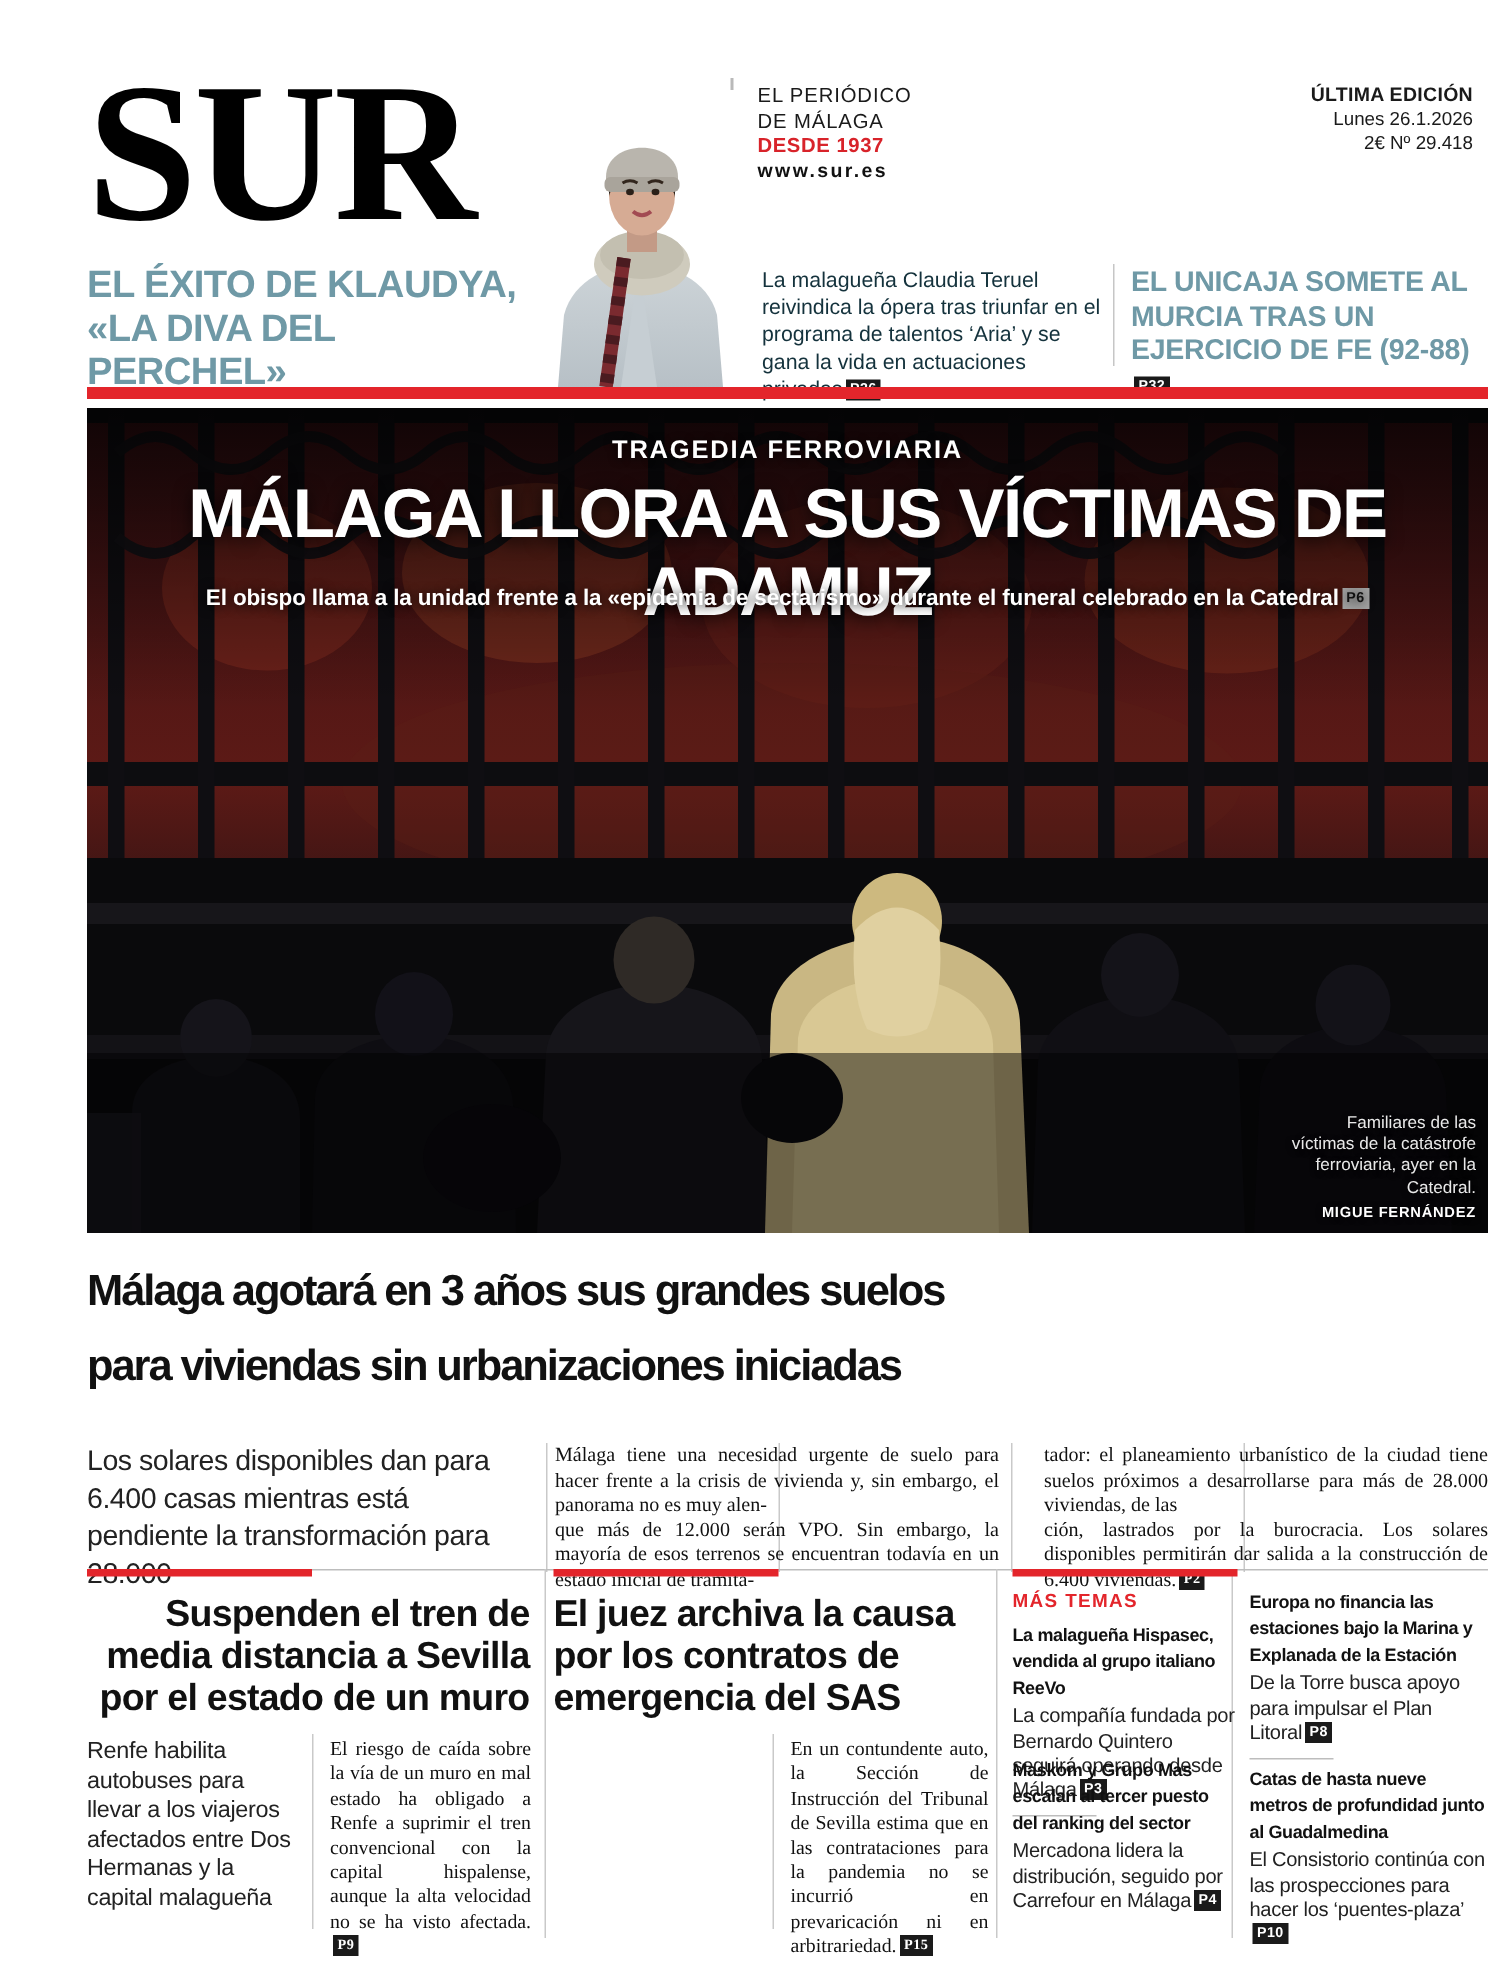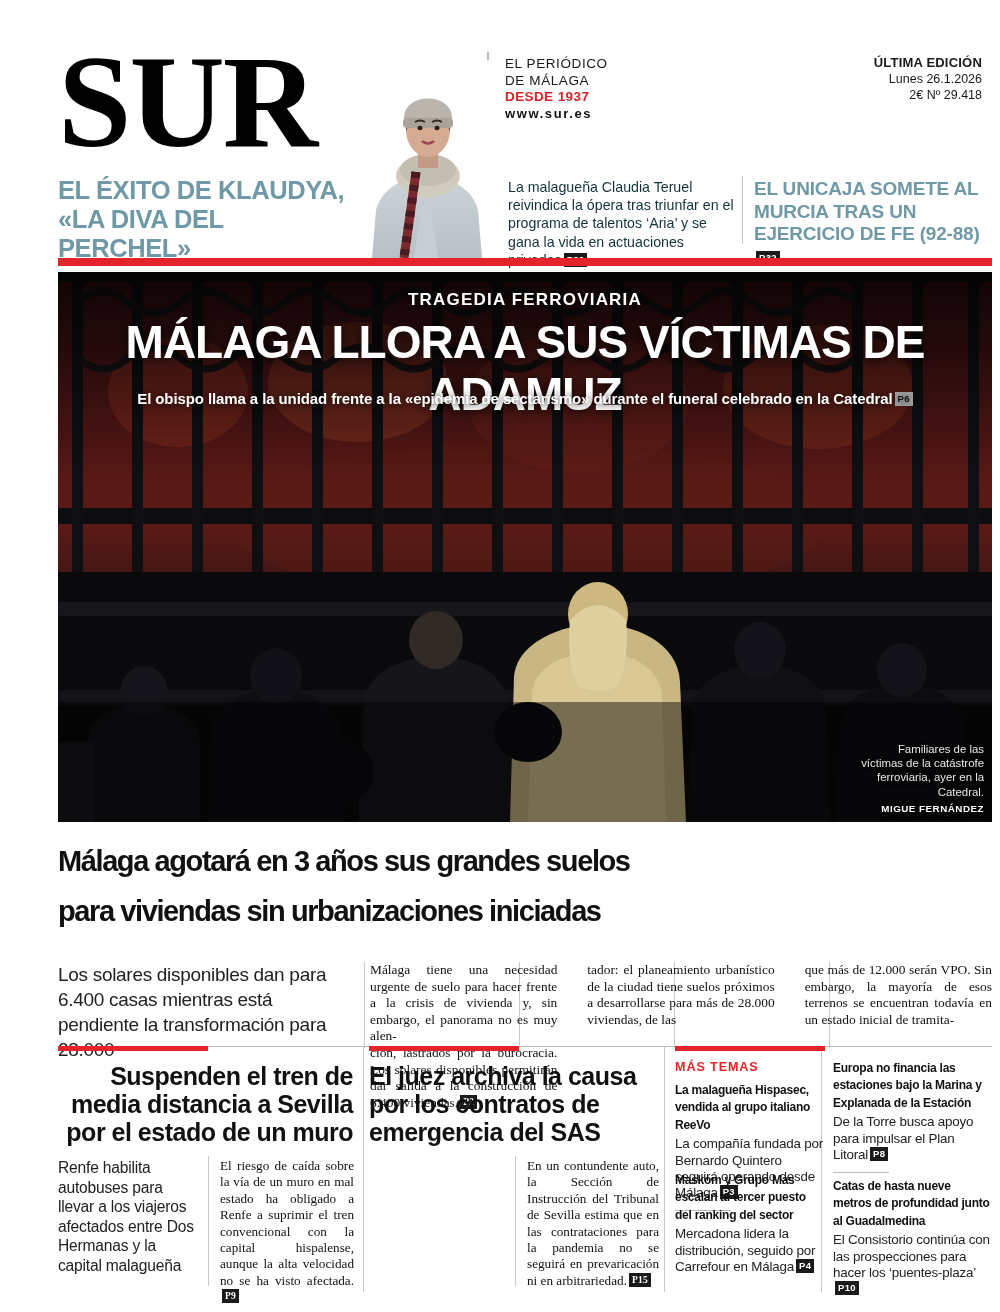--- a/index.html
+++ b/index.html
@@ -103,21 +103,21 @@
     position:absolute;left:58px;top:836px;width:900px;
     font-weight:700;font-size:29px;line-height:50px;color:#111;
     letter-spacing:-1.4px;
   }
   .lead-sum{
     position:absolute;left:58px;top:962px;width:300px;
     font-size:19px;line-height:25px;color:#222;letter-spacing:-.3px;
   }
   .lead-cols{
     position:absolute;left:370px;top:962px;width:622px;
-    display:grid;grid-template-columns:1fr 1fr 1fr;column-gap:30px;
+    display:grid;grid-template-columns:1fr 1fr;column-gap:30px;
   }
   .lead-cols p{
     margin:0;font-family:"Liberation Serif",serif;
     font-size:13.4px;line-height:16.6px;color:#111;text-align:justify;
   }
   .vline{position:absolute;width:1px;background:#c9c9c9;}
 
   .hr-top{position:absolute;left:58px;top:1046px;width:934px;height:1px;background:#bdbdbd;}
 
   
@@ -377,21 +377,21 @@
     <div class="vline" style="left:150px;top:110px;height:130px;"></div>
     <div class="story" style="left:162px;top:112px;width:134px;">
       <div class="body2"><span>El riesgo de caída sobre la vía de un muro en mal estado ha obligado a Renfe a suprimir el tren convencional con la capital hispalense, aunque la alta velocidad no se ha visto afectada.</span><span class="pref">P9</span></div>
     </div>
 
     <div class="story" style="left:311px;top:16px;width:290px;">
       <h2>El juez archiva la causa por los contratos de emergencia del SAS</h2>
     </div>
     <div class="vline" style="left:457px;top:110px;height:130px;"></div>
     <div class="story" style="left:469px;top:112px;width:132px;">
-      <div class="body2"><span>En un contundente auto, la Sección de Instrucción del Tribunal de Sevilla estima que en las contrataciones para la pandemia no se seguirá en prevaricación ni en arbitrariedad.</span><span class="pref">P15</span></div>
+      <div class="body2"><span>En un contundente auto, la Sección de Instrucción del Tribunal de Sevilla estima que en las contrataciones para la pandemia no se incurrió en prevaricación ni en arbitrariedad.</span><span class="pref">P15</span></div>
     </div>
 
     <div class="mt-label" style="left:617px;top:14px;">MÁS TEMAS</div>
 
     <div class="mt-item" style="left:617px;top:36px;">
       <h3>La malagueña Hispasec, vendida al grupo italiano ReeVo</h3>
       <p><span>La compañía fundada por Bernardo Quintero seguirá operando desde Málaga</span><span class="pref">P3</span></p>
     </div>
     <div class="mt-sep" style="left:617px;top:164px;"></div>
 

